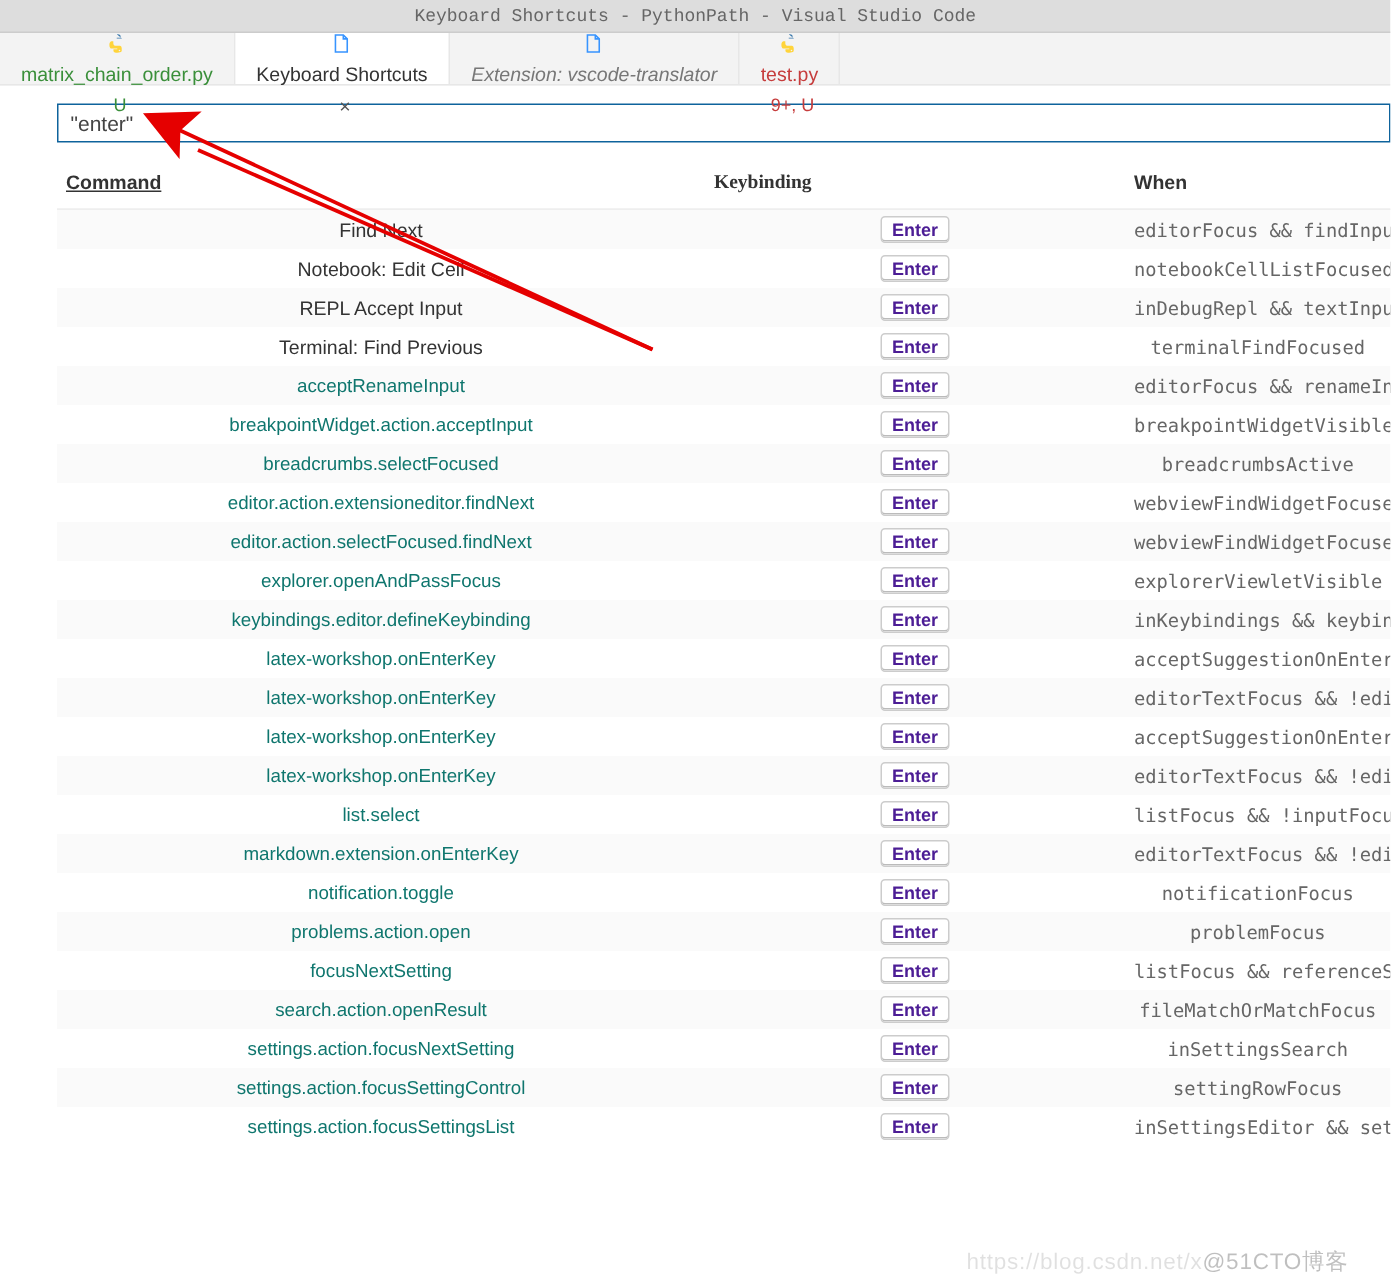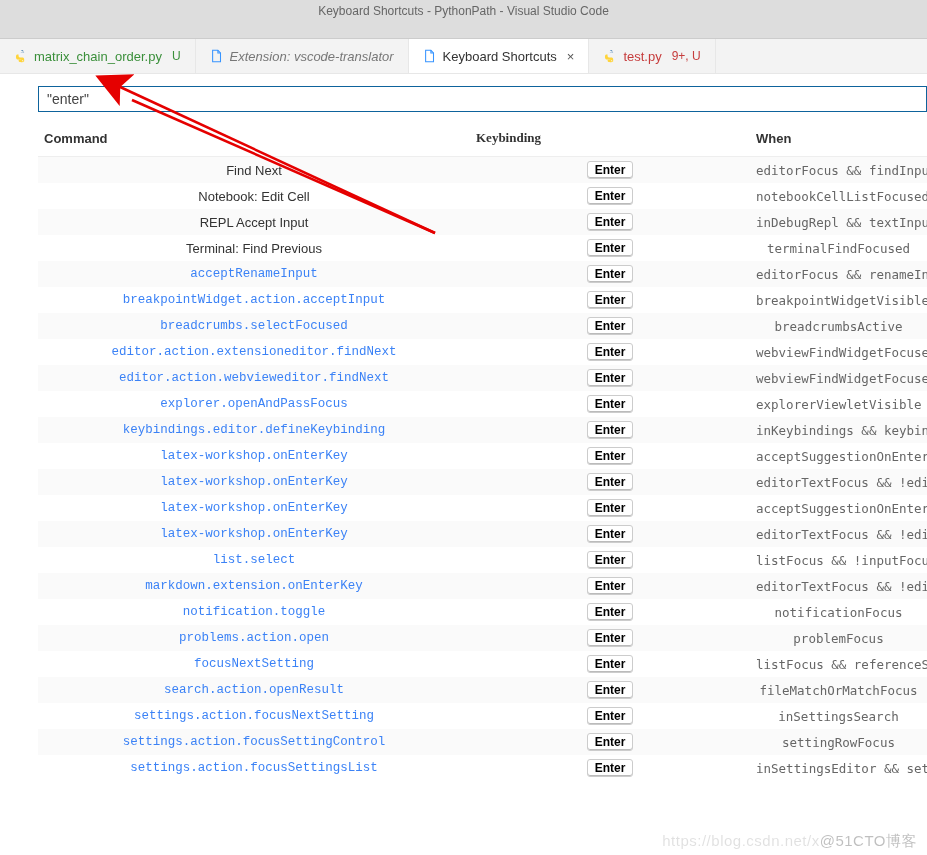--- a/index.html
+++ b/index.html
@@ -1,23 +1,23 @@
 <!DOCTYPE html>
 <html><head>
 <meta charset="utf-8">
 <style>
 * { margin:0; padding:0; box-sizing:border-box; }
 body { font-family:"Segoe UI",-apple-system,BlinkMacSystemFont,sans-serif; background:#fff; color:#333; width:927px; height:855px; overflow:hidden; position:relative; }
 
 
-.title-bar { height:39px; line-height:22px; text-align:center; font-size:12px; color:#666; background:#ddd; border-bottom:1px solid #ccc; }
+.title-bar { height:22px; line-height:22px; text-align:center; font-size:12px; color:#666; background:#ddd; border-bottom:1px solid #ccc;font-family:Liberation Mono, monospace; }
 
 
 .tabs { display:flex; background:#f3f3f3; border-bottom:1px solid #e7e7e7; height:35px; }
-.tab { display:flex; align-items:center; padding:0 14px; font-size:13px; gap:6px; cursor:pointer; border-right:1px solid #e7e7e7; position:relative; }
+.tab { display:flex; align-items:center; padding:0 14px; font-size:13px; gap:6px; cursor:pointer; border-right:1px solid #e7e7e7; position:relative;flex-direction:column; }
 .tab.active { background:#fff; }
 .tab .status { margin-left:4px; font-size:12px; }
 .tab .close { margin-left:4px; color:#555; font-size:13px; }
 .tab-green { color:#3a8f3a; }
 .tab-red { color:#c63c3c; }
 .tab-regular { color:#333; }
 .tab-italic { font-style:italic; color:#777; }
 
 
 .py-ico { width:14px; height:14px; display:inline-flex; align-items:center; justify-content:center; }
@@ -26,70 +26,70 @@
 .doc-ico svg { width:14px; height:14px; }
 
 
 .search-wrap { padding:12px 0 4px 38px; }
 .search-box { width:100%; border:1px solid #0e639c; padding:4px 8px; font-size:14px; outline:none; font-family:inherit; color:#444; }
 .search-box::placeholder { color:#aaa; }
 
 
 .kbd-table { width:calc(100% - 38px); margin-left:38px; margin-top:6px; border-collapse:collapse; table-layout:fixed; }
 .kbd-table th { text-align:left; font-size:13px; font-weight:600; color:#333; padding:8px 6px 10px 6px; border-bottom:1px solid #eee; }
-.kbd-table th.cmd-col { width:432px; }
+.kbd-table th.cmd-col { width:432px;text-decoration:underline; }
 .kbd-table th.key-col { width:280px;font-family:Liberation Serif, serif; }
 .kbd-table th.when-col { }
 .kbd-table td { font-size:13px; padding:4px 6px; white-space:nowrap; overflow:hidden; color:#333; vertical-align:middle; }
 .kbd-table tbody tr { height:26px;text-align:center; }
 .kbd-table tbody tr:nth-child(odd) { background:rgba(130,130,130,0.04); }
-.kbd-table td.cmd-id { font-family:Liberation Mono, monospace; color:#3b82f6; font-size:12.5px;margin-left:22px; }
+.kbd-table td.cmd-id { font-family:Liberation Sans, sans-serif; color:#0f766e; font-size:12.5px;margin-left:22px; }
 .kbd-table td.when { font-family:Consolas,monospace; color:#666; font-size:12.5px; }
-.keycap { display:inline-block; background:#fff; border:1px solid #ccc; border-radius:3px; padding:1px 7px; font-size:12px; color:#000000; font-weight:600; box-shadow:inset 0 -1px 0 #bbb; }
+.keycap { display:inline-block; background:#fff; border:1px solid #ccc; border-radius:3px; padding:1px 7px; font-size:12px; color:#4c1d95; font-weight:600; box-shadow:inset 0 -1px 0 #bbb; }
 .plain-cmd { color:#333; font-weight:400; }
 
 
 .arrow-overlay { position:absolute; top:0; left:0; pointer-events:none; }
 
 
-.watermark { position:absolute; right:10px; bottom:4px; font-size:15px; color:rgba(0,0,0,0.25); letter-spacing:0.5px; }
+.watermark { position:absolute; right:28px; bottom:4px; font-size:15px; color:rgba(0,0,0,0.25); letter-spacing:0.5px; }
 .watermark .light { color:rgba(0,0,0,0.12); }
 </style>
 </head>
 <body>
 
 <div class="title-bar">
   <span>Keyboard Shortcuts - PythonPath - Visual Studio Code</span>
 </div>
 
 <div class="tabs" id="tabs-row">
     <div class="tab">
       <span class="py-ico">
         <svg viewBox="0 0 16 16">
           <path fill="#3776AB" d="M7.8 1c3 0 2.9 1.3 2.9 1.3v1.4H7.8v.4h4s2 .-.2 2 2.8c0 3-.2 2.8-2 2.8h-1V8.2c0-2-1.8-2-1.8-2H5.3S3.4 6.3 3.4 4.4V2.4S3.2 1 7.8 1zM6.1 2.1a.6.6 0 100 1.2.6.6 0 000-1.2z"></path>
           <path fill="#FFD43B" d="M8.2 15c-3 0-2.9-1.3-2.9-1.3v-1.4h2.9v-.4h-4s-2 .2-2-2.8c0-3 2-2.8 2-2.8h1v1.5c0 2 1.8 2 1.8 2h2.7s1.9-.1 1.9 1.8v2s.2 1.4-3.4 1.4zM9.9 13.9a.6.6 0 100-1.2.6.6 0 000 1.2z"></path>
         </svg>
       </span>
       <span class="tab-green">matrix_chain_order.py</span>
       <span class="status tab-green">U</span>
     </div>
-    <div class="tab">
-      <span class="doc-ico"><svg viewBox="0 0 16 16">
-          <path fill="none" stroke="#3794ff" stroke-width="1.2" d="M3 1.5h6l3 3v10H3z"></path>
-          <path fill="none" stroke="#3794ff" stroke-width="1.2" d="M9 1.5v3h3"></path>
-        </svg></span>
-      <span class="tab-italic tab-italic">Extension: vscode-translator</span>
-    </div>
     <div class="tab active">
       <span class="doc-ico"><svg viewBox="0 0 16 16">
           <path fill="none" stroke="#3794ff" stroke-width="1.2" d="M3 1.5h6l3 3v10H3z"></path>
           <path fill="none" stroke="#3794ff" stroke-width="1.2" d="M9 1.5v3h3"></path>
         </svg></span>
       <span class="tab-regular">Keyboard Shortcuts</span>
       <span class="close">×</span>
+    </div>
+    <div class="tab">
+      <span class="doc-ico"><svg viewBox="0 0 16 16">
+          <path fill="none" stroke="#3794ff" stroke-width="1.2" d="M3 1.5h6l3 3v10H3z"></path>
+          <path fill="none" stroke="#3794ff" stroke-width="1.2" d="M9 1.5v3h3"></path>
+        </svg></span>
+      <span class="tab-italic tab-italic">Extension: vscode-translator</span>
     </div>
     <div class="tab">
       <span class="py-ico">
         <svg viewBox="0 0 16 16">
           <path fill="#3776AB" d="M7.8 1c3 0 2.9 1.3 2.9 1.3v1.4H7.8v.4h4s2 .-.2 2 2.8c0 3-.2 2.8-2 2.8h-1V8.2c0-2-1.8-2-1.8-2H5.3S3.4 6.3 3.4 4.4V2.4S3.2 1 7.8 1zM6.1 2.1a.6.6 0 100 1.2.6.6 0 000-1.2z"></path>
           <path fill="#FFD43B" d="M8.2 15c-3 0-2.9-1.3-2.9-1.3v-1.4h2.9v-.4h-4s-2 .2-2-2.8c0-3 2-2.8 2-2.8h1v1.5c0 2 1.8 2 1.8 2h2.7s1.9-.1 1.9 1.8v2s.2 1.4-3.4 1.4zM9.9 13.9a.6.6 0 100-1.2.6.6 0 000 1.2z"></path>
         </svg>
       </span>
       <span class="tab-red">test.py</span>
       <span class="status tab-red">9+, U</span>
@@ -143,21 +143,21 @@
         <td class="cmd-id">breadcrumbs.selectFocused</td>
         <td><span class="keycap">Enter</span></td>
         <td class="when">breadcrumbsActive</td>
       </tr>
       <tr>
         <td class="cmd-id">editor.action.extensioneditor.findNext</td>
         <td><span class="keycap">Enter</span></td>
         <td class="when">webviewFindWidgetFocused</td>
       </tr>
       <tr>
-        <td class="cmd-id">editor.action.webvieweditor.findNext</td>
+        <td class="cmd-id">editor.action.selectFocused.findNext</td>
         <td><span class="keycap">Enter</span></td>
         <td class="when">webviewFindWidgetFocused</td>
       </tr>
       <tr>
         <td class="cmd-id">explorer.openAndPassFocus</td>
         <td><span class="keycap">Enter</span></td>
         <td class="when">explorerViewletVisible</td>
       </tr>
       <tr>
         <td class="cmd-id">keybindings.editor.defineKeybinding</td>

